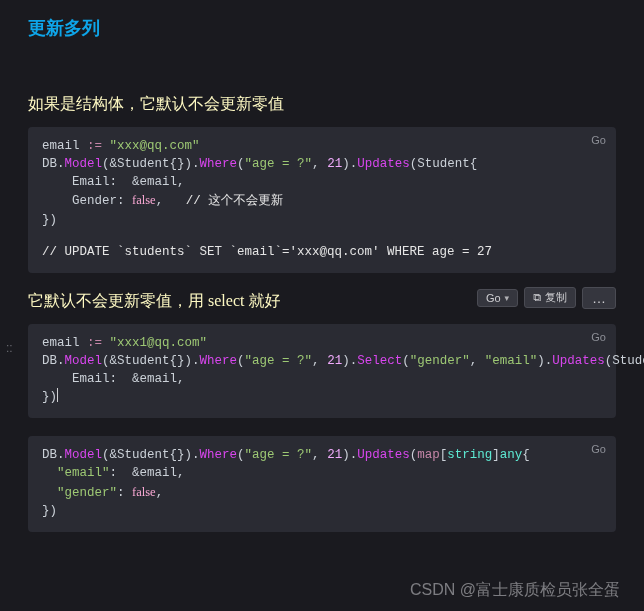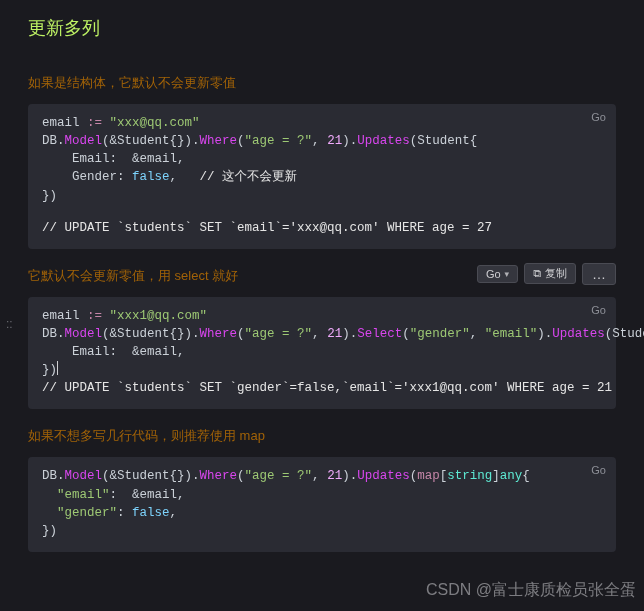--- a/index.html
+++ b/index.html
@@ -10,29 +10,30 @@
       font-size: 13px;
       width: 644px;
       height: 611px;
       overflow: hidden;
       position: relative;
     }
     .page {
       padding: 16px 28px 0 28px;
     }
     .h1 {
-      color: #bef264;
-      font-weight: 400;
+      color: #0ea5e9;
+      font-weight: 700;
       font-size: 18px;
-      margin-bottom: 34px;
+      margin-bottom: 54px;
     }
     .para {
-      color: #a16207;
-      font-size: 13px;
+      color: #fef9c3;
+      font-size: 16px;
       margin: 14px 0 12px 0;
+      font-family: Liberation Serif, serif;
     }
     .code-block {
       background: #2a2b33;
       border-radius: 4px;
       padding: 10px 14px 12px 14px;
       font-family: Consolas, "Courier New", monospace;
       font-size: 12.5px;
       line-height: 1.45;
       color: #cbd1d8;
       position: relative;
@@ -43,21 +44,21 @@
       top: 6px;
       right: 10px;
       font-size: 11px;
       color: #8d8f97;
       font-family: Arial, sans-serif;
     }
     .tok-str   { color: #9dc874; }
     .tok-fn    { color: #d946ef; }
     .tok-num   { color: #f0abfc; }
     .tok-kw    { color: #c586a8; }
-    .tok-bool  { color: #7dd3fc; }
+    .tok-bool  { color: #f9a8d4; font-family: Liberation Serif, serif; }
     .tok-cmt   { color: #e5e5e5; }
     .tok-type  { color: #5eead4; }
     .nowrap { white-space: pre; }
     .cursor {
       display: inline-block;
       width: 1px;
       height: 14px;
       background: #cfcfd2;
       vertical-align: -2px;
     }
@@ -93,21 +94,21 @@
       cursor: pointer;
       font-family: inherit;
     }
     .ctrl-btn.iconbtn { padding: 2px 6px; }
     .chev { font-size: 9px; opacity: .8; }
     .copy-icon { font-size: 11px; line-height: 1; }
     .dots { color: #cfcfd2; font-size: 14px; padding: 0 3px; }
 
     .watermark {
       position: absolute;
-      right: 8px;
+      right: 24px;
       bottom: 10px;
       color: rgba(205,205,210,.55);
       font-size: 16px;
       font-family: "Microsoft YaHei", sans-serif;
       pointer-events: none;
     }
   </style>
 </head>
 <body>
 
@@ -144,25 +145,23 @@
     </div>
 
     <div class="para">它默认不会更新零值，用 select 就好</div>
 
     <div class="code-block">
       <div class="code-lang">Go</div>
       <div class="nowrap"><span>email </span><span class="tok-kw">:= </span><span class="tok-str">"xxx1@qq.com"</span></div>
       <div class="nowrap"><span>DB.</span><span class="tok-fn">Model</span><span>(&amp;Student{}).</span><span class="tok-fn">Where</span><span>(</span><span class="tok-str">"age = ?"</span><span>, </span><span class="tok-num">21</span><span>).</span><span class="tok-fn">Select</span><span>(</span><span class="tok-str">"gender"</span><span>, </span><span class="tok-str">"email"</span><span>).</span><span class="tok-fn">Updates</span><span>(Student{</span></div>
       <div class="nowrap">    Email:  &amp;email,</div>
       <div class="nowrap"><span>})</span><span class="cursor"></span></div>
-      <div class="nowrap tok-cmt">// UPDATE `students` SET `gender`=false,`email`='xxx1@qq.com' WHERE age = 21</div>
     </div>
   </div>
 
-  <div class="para">如果不想多写几行代码，则推荐使用 map</div>
 
   <div class="code-block">
     <div class="code-lang">Go</div>
     <div class="nowrap"><span>DB.</span><span class="tok-fn">Model</span><span>(&amp;Student{}).</span><span class="tok-fn">Where</span><span>(</span><span class="tok-str">"age = ?"</span><span>, </span><span class="tok-num">21</span><span>).</span><span class="tok-fn">Updates</span><span>(</span><span class="tok-kw">map</span><span>[</span><span class="tok-type">string</span><span>]</span><span class="tok-type">any</span><span>{</span></div>
     <div class="nowrap"><span>  </span><span class="tok-str">"email"</span><span>:  &amp;email,</span></div>
     <div class="nowrap"><span>  </span><span class="tok-str">"gender"</span><span>: </span><span class="tok-bool">false</span><span>,</span></div>
     <div class="nowrap">})</div>
   </div>
 </div>
 

